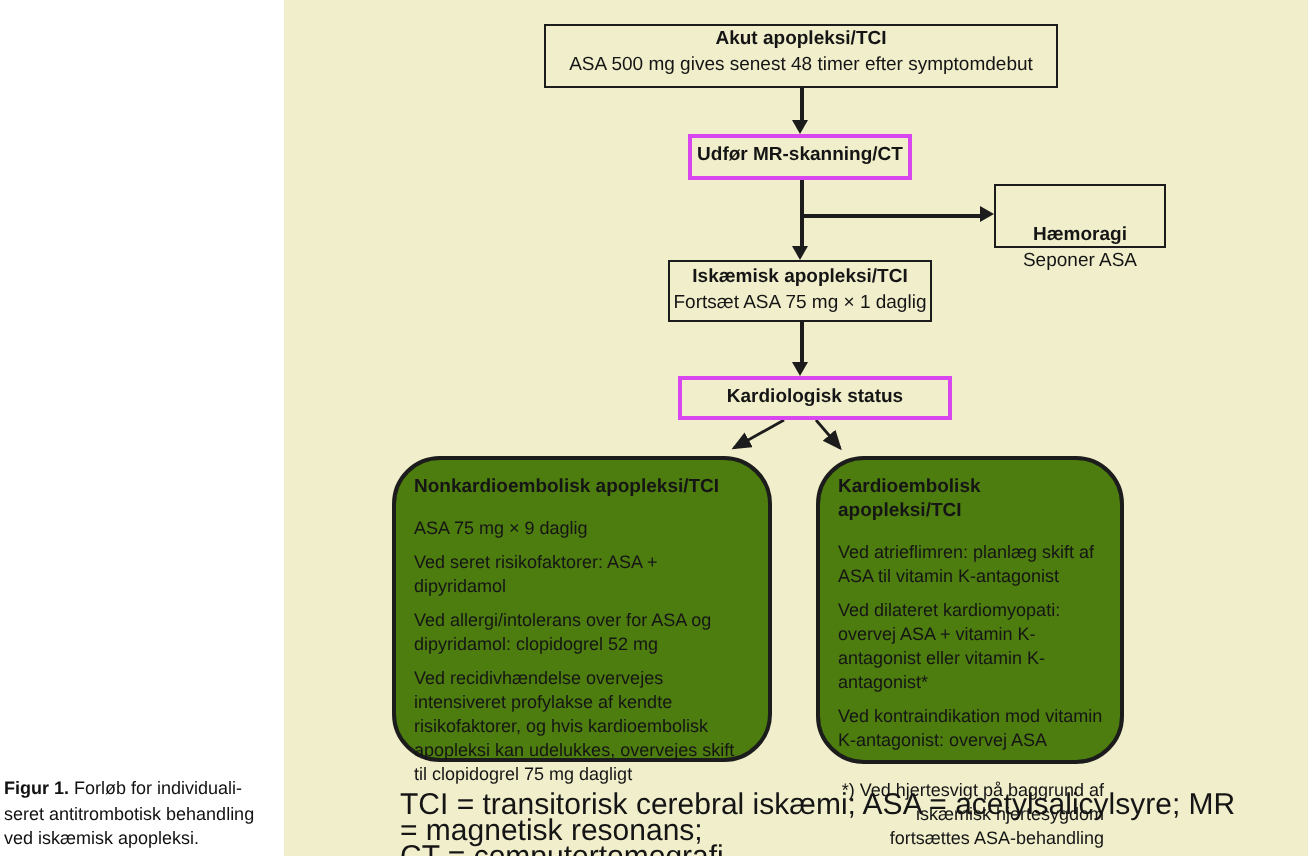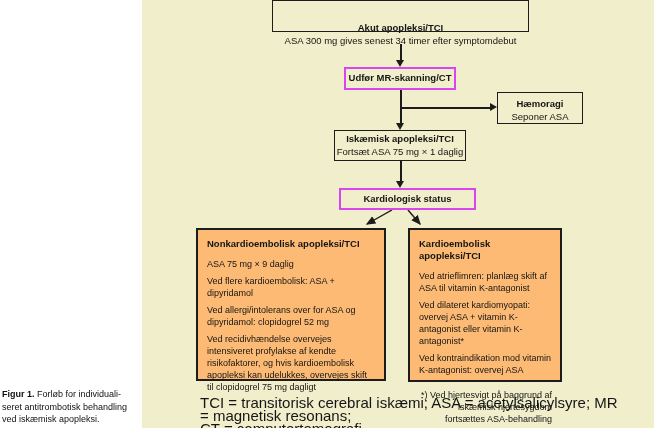--- a/index.html
+++ b/index.html
@@ -5,29 +5,29 @@
   * { margin:0; padding:0; box-sizing:border-box; }
   body { font-family:"Liberation Sans", sans-serif; background:#ffffff; }
   #canvas { position:relative; width:654px; height:428px; background:#ffffff; overflow:hidden; }
   .panel { position:absolute; left:142px; top:0; width:512px; height:428px; background:#f0eecb; }
 
   .node { position:absolute; background:#f0eecb; color:#151515; text-align:center; }
   .black-border { border:1.5px solid #1c1c1c; }
   .thick-border { border:2px solid #1c1c1c; }
   .red-border { border:2px solid #d946ef; }
 
-  .acute-box { left:272px; top:0; width:257px; height:32px; font-size:9.5px; line-height:13px; padding-top:20px; }
+  .acute-box { left:272px; top:12px; width:257px; height:32px; font-size:9.5px; line-height:13px; padding-top:0; }
   .mr-box { left:344px; top:67px; width:112px; height:23px; font-size:9.5px; font-weight:bold; line-height:18px; }
-  .hem-box { left:497px; top:92px; width:86px; height:32px; font-size:9.5px; line-height:13px; padding-top:4px; }
+  .hem-box { left:497px; top:92px; width:86px; height:32px; font-size:9.5px; line-height:13px; padding-top:18px; }
   .isch-box { left:334px; top:130px; width:132px; height:31px; font-size:9.5px; line-height:13px; padding-top:1px; }
   .card-box { left:339px; top:188px; width:137px; height:22px; font-size:9.5px; font-weight:bold; line-height:17px; }
   .bold { font-weight:bold; }
 
-  .big-box { position:absolute; background:#fdba74; color:#151515; text-align:left;
-             font-size:9px; line-height:12px; padding:8px 8px 0 9px; }
+  .big-box { position:absolute; background:#4d7c0f; color:#151515; text-align:left;
+             font-size:9px; line-height:12px; padding:8px 8px 0 9px;border-radius:24px; }
   .left-box { left:196px; top:228px; width:190px; height:153px; }
   .right-box { left:408px; top:228px; width:154px; height:154px; }
   .big-box h4 { font-size:9.5px; font-weight:bold; margin:0 0 8px 0; }
   .big-box p { margin:0 0 5px 0; }
   .big-box p.note { margin-top:13px; text-indent:-10px; padding-left:10px;text-align:right; }
 
   .vline { position:absolute; width:1.5px; background:#1c1c1c; }
   .hline { position:absolute; height:1.5px; background:#1c1c1c; }
   .arr-down { position:absolute; width:0; height:0;
               border-left:4.5px solid transparent; border-right:4.5px solid transparent;
@@ -44,21 +44,21 @@
 </style>
 </head>
 <body>
 
 <div id="canvas">
 
   <div class="panel"></div>
 
   <div class="node black-border acute-box">
     <div class="bold">Akut apopleksi/TCI</div>
-    <div>ASA 300 mg gives senest 34 timer efter symptomdebut</div>
+    <div>ASA 500 mg gives senest 48 timer efter symptomdebut</div>
   </div>
 
   <div class="vline" style="left:400px; top:44px; height:17px;"></div>
   <div class="arr-down" style="left:396px; top:60px;"></div>
 
   <div class="node red-border mr-box">
     <span>Udfør MR-skanning/CT</span>
   </div>
 
   <div class="vline" style="left:400px; top:90px; height:34px;"></div>
@@ -89,21 +89,21 @@
         <path d="M0,0 L7,3 L0,6 z" fill="#1c1c1c"></path>
       </marker>
     </defs>
     <line x1="52" y1="0" x2="27" y2="14" stroke="#1c1c1c" stroke-width="1.4" marker-end="url(#ah)"></line>
     <line x1="68" y1="0" x2="80" y2="14" stroke="#1c1c1c" stroke-width="1.4" marker-end="url(#ah)"></line>
   </svg>
 
   <div class="big-box thick-border left-box">
     <h4>Nonkardioembolisk apopleksi/TCI</h4>
     <p>ASA 75 mg × 9 daglig</p>
-    <p>Ved flere kardioembolisk: ASA + dipyridamol</p>
+    <p>Ved seret risikofaktorer: ASA + dipyridamol</p>
     <p>Ved allergi/intolerans over for ASA og dipyridamol: clopidogrel 52 mg</p>
     <p>Ved recidivhændelse overvejes intensiveret profylakse af kendte risikofaktorer, og hvis kardioembolisk apopleksi kan udelukkes, overvejes skift til clopidogrel 75 mg dagligt</p>
   </div>
 
   <div class="big-box thick-border right-box">
     <h4>Kardioembolisk apopleksi/TCI</h4>
     <p>Ved atrieflimren: planlæg skift af ASA til vitamin K-antagonist</p>
     <p>Ved dilateret kardiomyopati: overvej ASA + vitamin K-antagonist eller vitamin K-antagonist*</p>
     <p>Ved kontraindikation mod vitamin K-antagonist: overvej ASA</p>
     <p class="note">*) Ved hjertesvigt på baggrund af iskæmisk hjertesygdom fortsættes ASA-behandling</p>

